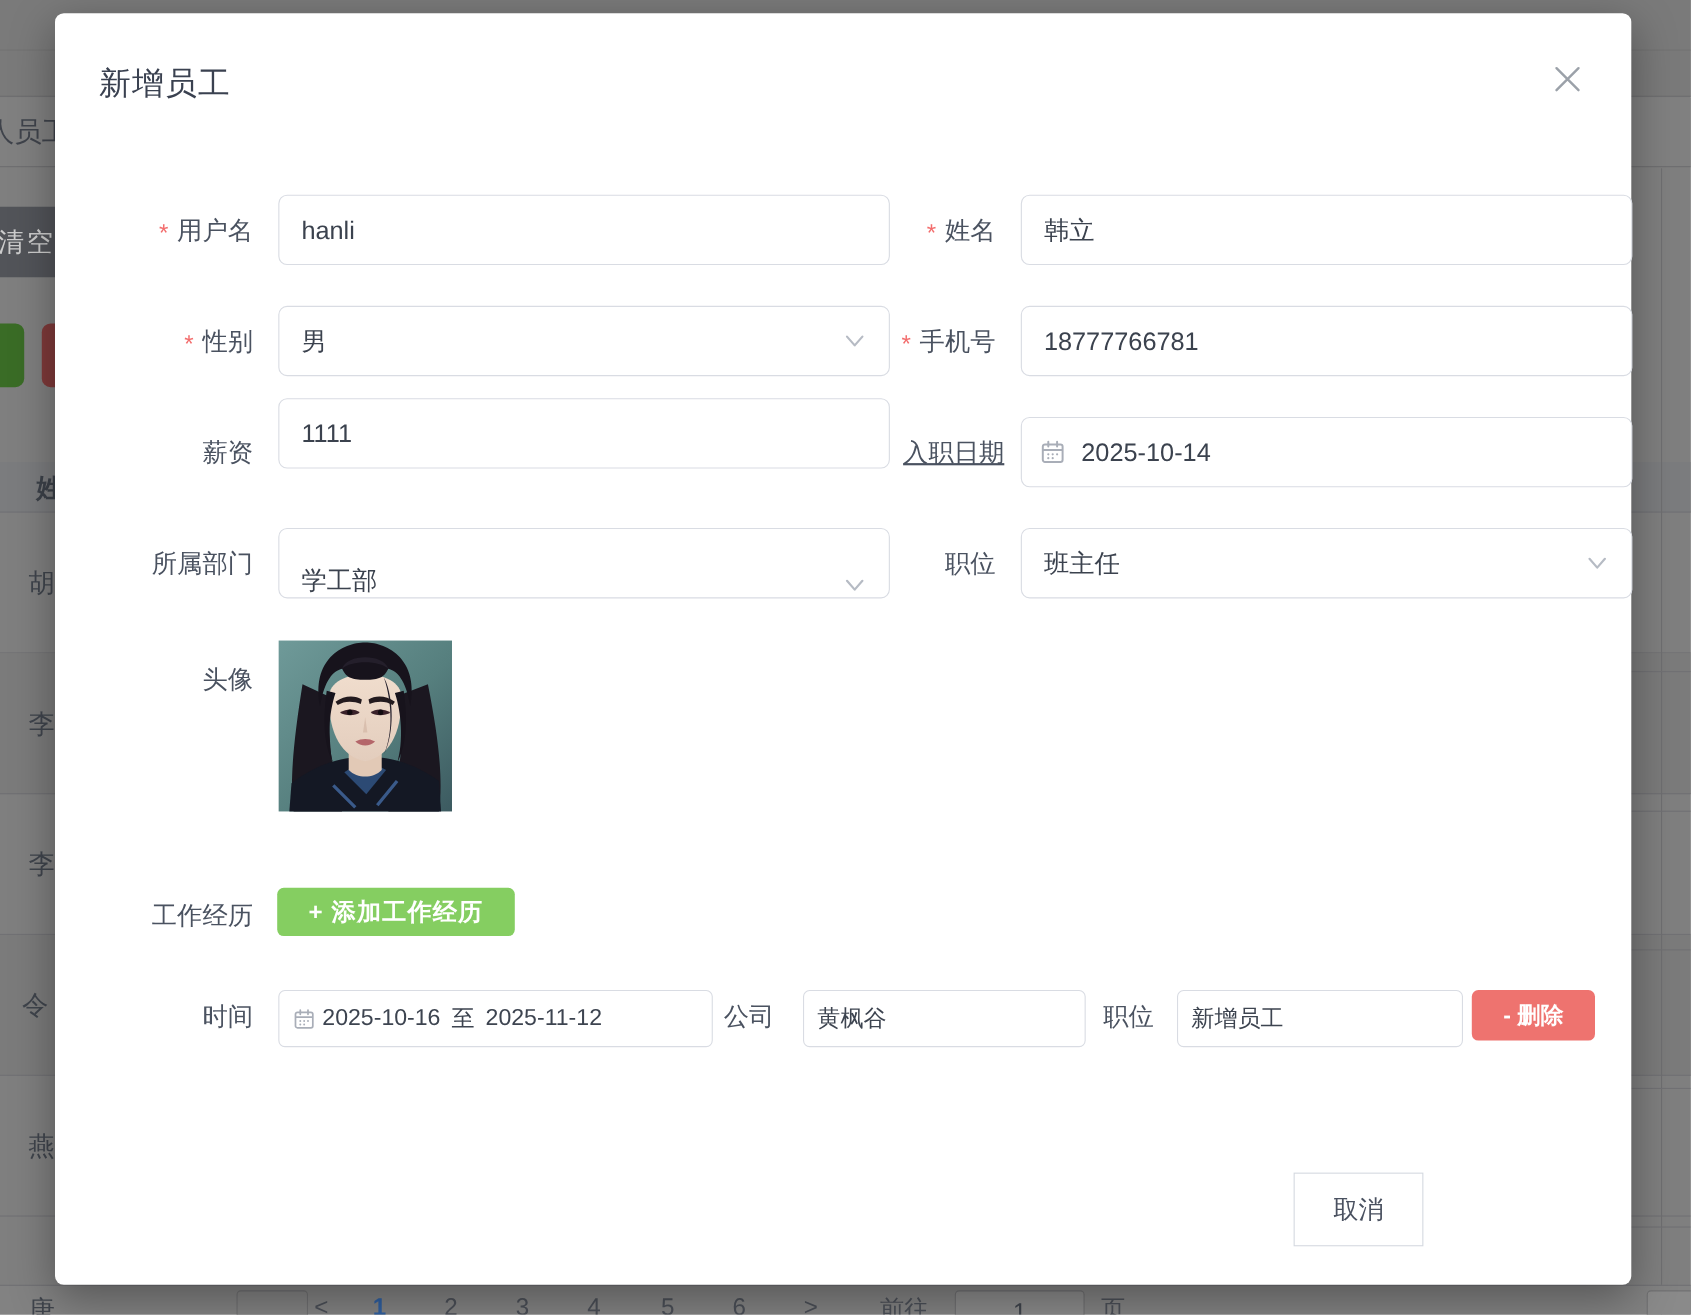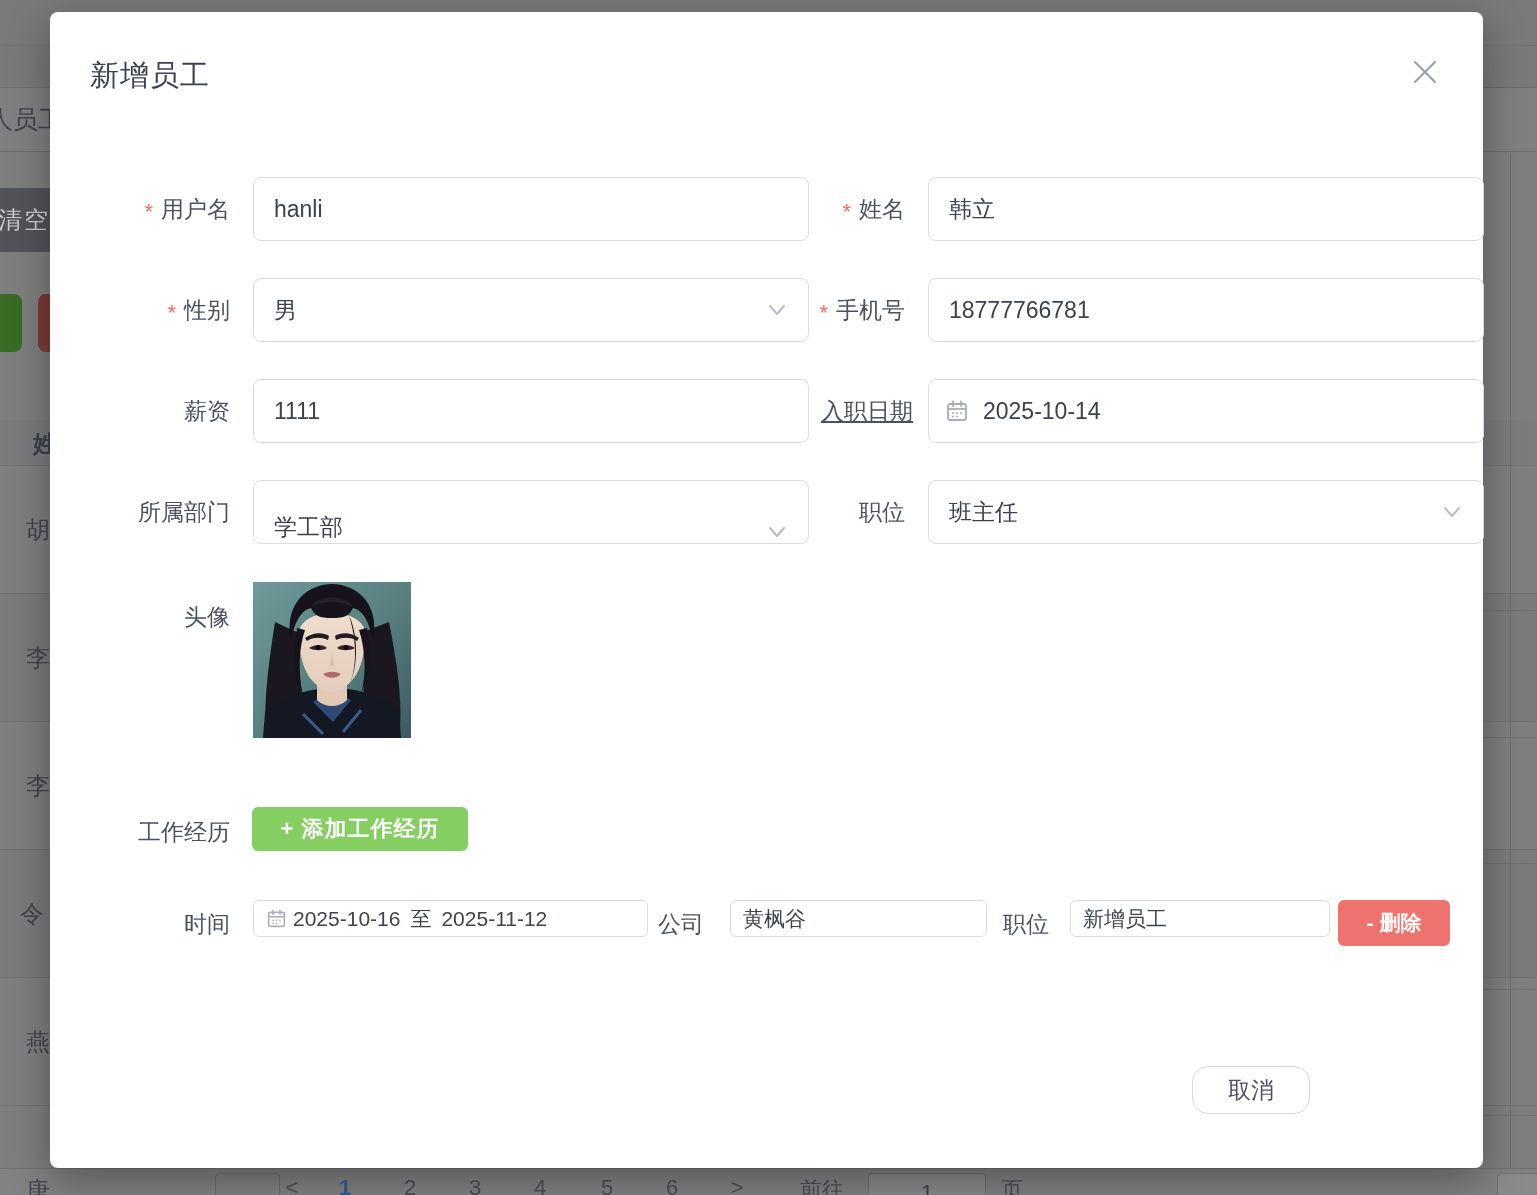--- a/index.html
+++ b/index.html
@@ -44,26 +44,26 @@
   .chev { width:22px; height:22px; color:#b6bbc4; flex:none; }
   .cal { width:24px; height:24px; color:#a9aeb8; flex:none; margin-right:14px; }
 
   .col-l { left:203px; }
   .col-r { left:878px; }
 
   .avatar-box { position:absolute; left:203px; top:570px; width:158px; height:156px; overflow:hidden; }
 
   .btn-add { position:absolute; left:202px; top:795px; width:216px; height:44px; background:#85ce61; border:none; border-radius:6px; color:#ffffff; font-size:22px; font-weight:bold; cursor:pointer; letter-spacing:1px; }
 
-  .exp-inp { position:absolute; top:888px; height:37px; border:1.5px solid #d9dce3; border-radius:6px; background:#fff; display:flex; align-items:center; font-size:21px; color:#3d4450; padding:0 12px; }
+  .exp-inp { position:absolute; top:888px; height:52px; border:1.5px solid #d9dce3; border-radius:6px; background:#fff; display:flex; align-items:center; font-size:21px; color:#3d4450; padding:0 12px; }
   .exp-label { position:absolute; top:897px; font-size:23px; color:#4a5260; white-space:nowrap; }
   .cal-sm { width:21px; height:21px; color:#a9aeb8; flex:none; margin-right:6px; }
   .btn-del { position:absolute; left:1288px; top:888px; width:112px; height:46px; background:#ee736f; border:none; border-radius:6px; color:#fff; font-size:21px; font-weight:bold; cursor:pointer; }
 
-  .btn-cancel { position:absolute; left:1126px; top:1054px; width:118px; height:48px; background:#fff; border:1.5px solid #d5d9e0; border-radius:16px; font-size:23px; color:#4a5160; cursor:pointer;margin-left:16px; }
+  .btn-cancel { position:absolute; left:1126px; top:1054px; width:118px; height:67px; background:#fff; border:1.5px solid #d5d9e0; border-radius:0; font-size:23px; color:#4a5160; cursor:pointer; }
   .btn-save { position:absolute; left:1270px; top:1054px; width:120px; height:62px; background:#5b9cf8; border:none; border-radius:8px; font-size:23px; color:#ffffff; cursor:pointer; }
 </style>
 </head>
 <body>
 
 <div class="page">
 
   <div class="backdrop">
     <div class="bg-topbar">
       <div class="bg-topbar-line"></div>
@@ -154,21 +154,21 @@
     <div class="frm-label" style="right:578px; top:283px;">
       <span class="req">*</span><span>手机号</span>
     </div>
     <div class="inp col-r" style="top:266px;">
       <span class="val">18777766781</span>
     </div>
 
     <div class="frm-label" style="right:1253px; top:384px;">
       <span>薪资</span>
     </div>
-    <div class="inp col-l" style="top:367px;">
+    <div class="inp col-l" style="top:350px;">
       <span class="val">1111</span>
     </div>
     <div class="frm-label" style="right:570px; top:384px;text-decoration:underline;">
       <span>入职日期</span>
     </div>
     <div class="inp col-r" style="top:367px;padding-left:16px;">
       <svg class="cal" viewBox="0 0 24 24">
           <rect x="3" y="5" width="18" height="16" rx="2" stroke="currentColor" stroke-width="1.8" fill="none"></rect>
           <path d="M3 10 H21" stroke="currentColor" stroke-width="1.8"></path>
           <path d="M8 2.5 V7 M16 2.5 V7" stroke="currentColor" stroke-width="1.8" stroke-linecap="round"></path>

